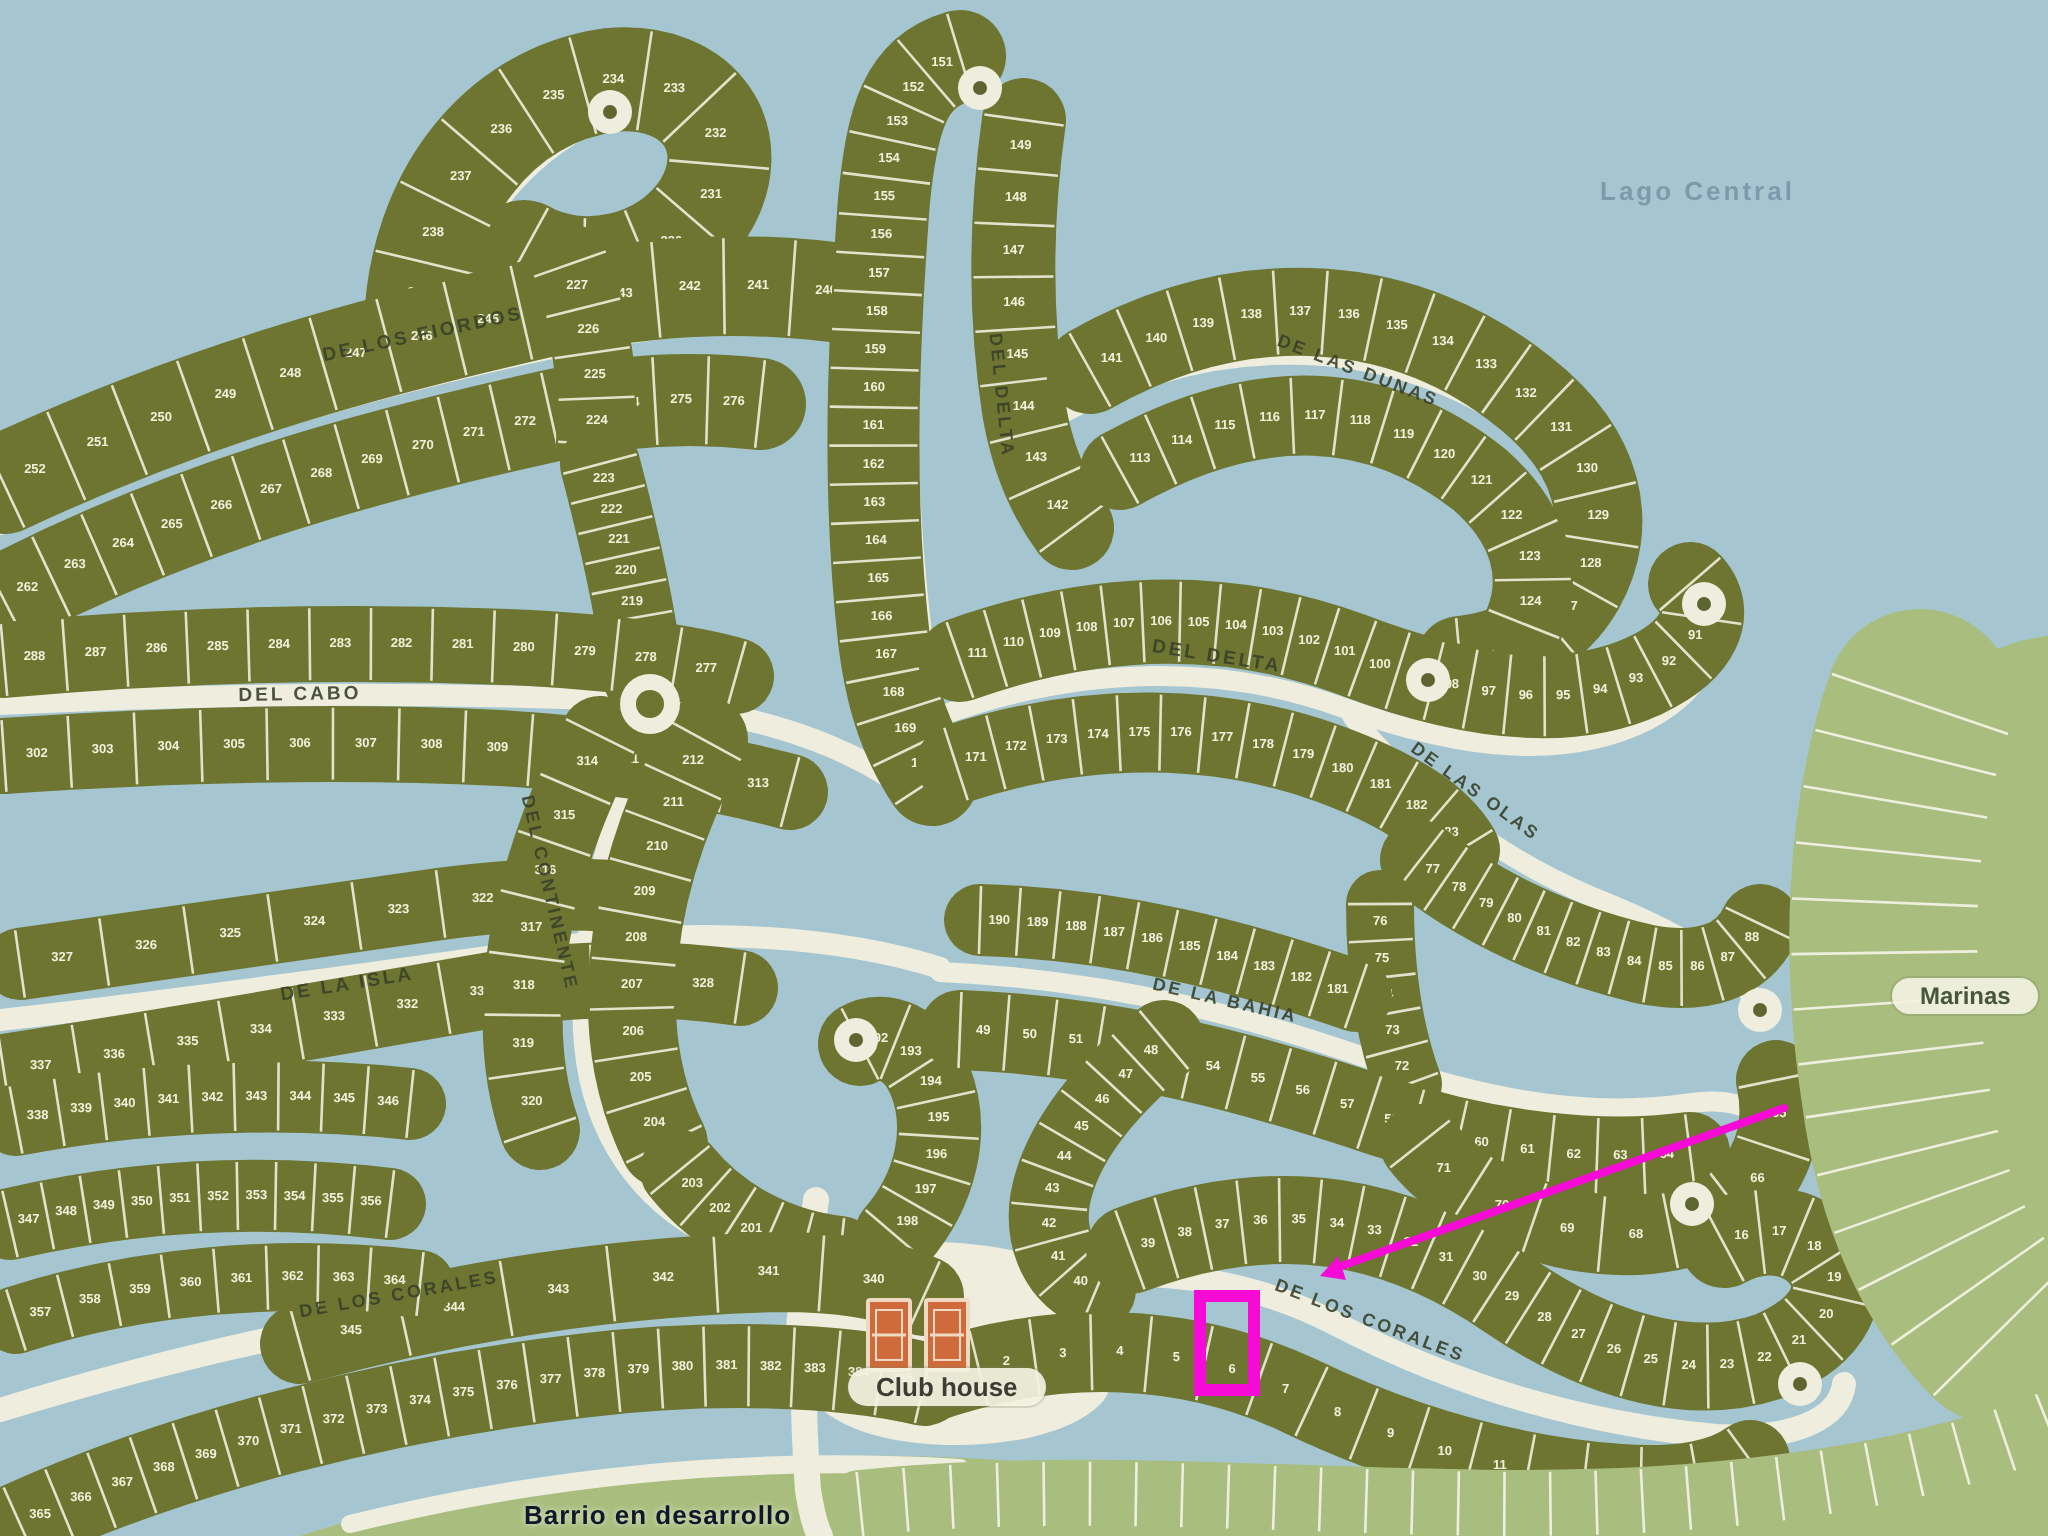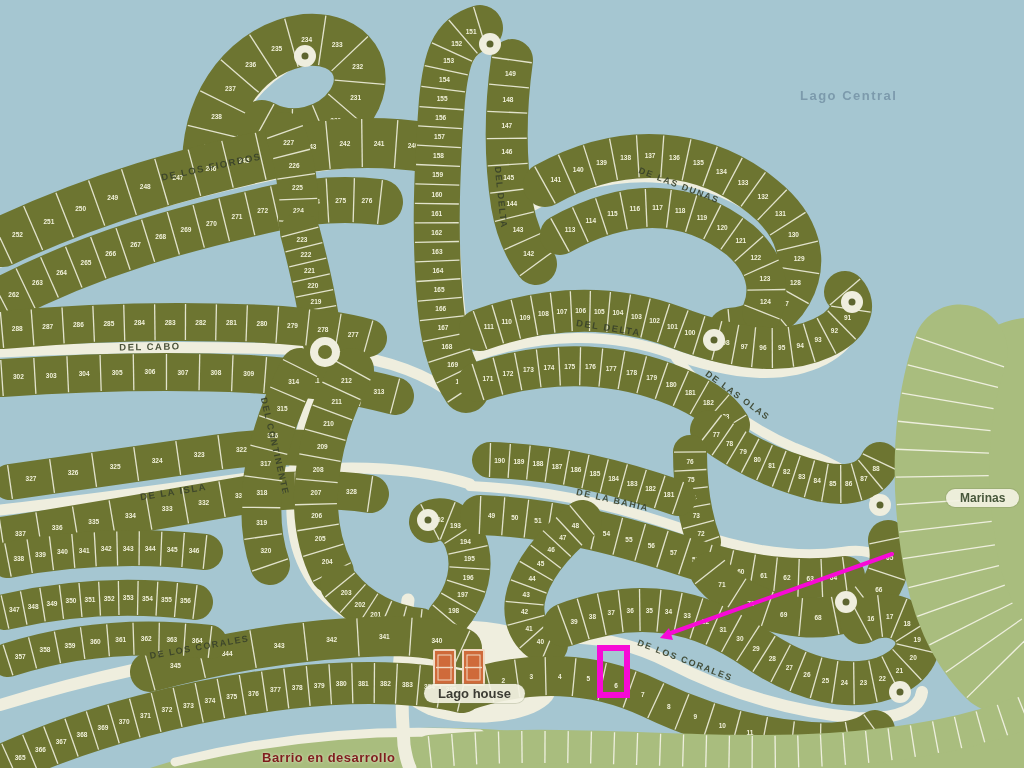--- a/index.html
+++ b/index.html
@@ -5,21 +5,21 @@
   html,body{margin:0;padding:0;}
   body{font-family:"Liberation Sans", sans-serif;}
   #stage{position:relative;width:1024px;height:768px;overflow:hidden;background:#a5c6d1;}
   #map-svg{position:absolute;left:0;top:0;}
   .overlay{position:absolute;white-space:nowrap;}
   .lake-label{color:#7593a6;font-size:13px;letter-spacing:1.5px;font-weight:bold;opacity:.85;}
   .pill{background:rgba(243,242,226,.92);border-radius:10px;padding:2px 14px;
         font-weight:bold;color:#3c3c34;box-shadow:0 0 0 1px rgba(120,130,90,.25);}
   .clubhouse-pill{font-size:13px;}
   .marinas-pill{font-size:12px;color:#47573b;}
-  .barrio-label{color:#7f1d1d;font-size:13px;font-weight:bold;letter-spacing:.5px;
+  .barrio-label{color:#0f172a;font-size:13px;font-weight:bold;letter-spacing:.5px;
                 text-shadow:0 0 3px rgba(240,240,220,.9);}
   svg text.street{font-family:"Liberation Sans",sans-serif;font-weight:bold;
        fill:#39422a;letter-spacing:1.5px;opacity:.9;}
   svg text.lot{font-family:"Liberation Sans",sans-serif;font-weight:bold;fill:#f1f1da;}
 </style>
 </head>
 <body>
 
 <div id="stage">
   <svg id="map-svg" width="1024" height="768" viewBox="0 0 1024 768">
@@ -914,15 +914,15 @@
       <text transform="translate(612,503) rotate(13)" font-size="9" text-anchor="middle" class="street">DE LA BAHIA</text>
       <text transform="translate(200,650) rotate(-10)" font-size="9" text-anchor="middle" class="street">DE LOS CORALES</text>
       <text transform="translate(684,663) rotate(21)" font-size="9" text-anchor="middle" class="street">DE LOS CORALES</text>
       <line x1="892" y1="554" x2="668" y2="634" stroke="#f70ad6" stroke-width="4" stroke-linecap="round"></line>
       <polygon points="660,638 669,628 673,640" fill="#f70ad6"></polygon>
       <rect x="600" y="648" width="27" height="47" fill="none" stroke="#f70ad6" stroke-width="6"></rect>
     </svg>
 
   <div class="overlay lake-label" style="left: 800px; top: 88px; text-align: center;">Lago Central</div>
   <div class="overlay pill marinas-pill" style="left: 946px; top: 489px;">Marinas</div>
-  <div class="overlay pill clubhouse-pill" style="left: 424px; top: 684px;">Lago house</div>
+  <div class="overlay pill clubhouse-pill" style="left: 424px; top: 684px;">Club house</div>
   <div class="overlay barrio-label" style="left: 262px; top: 750px;">Barrio en desarrollo</div>
 </div>
 
 </body></html>

